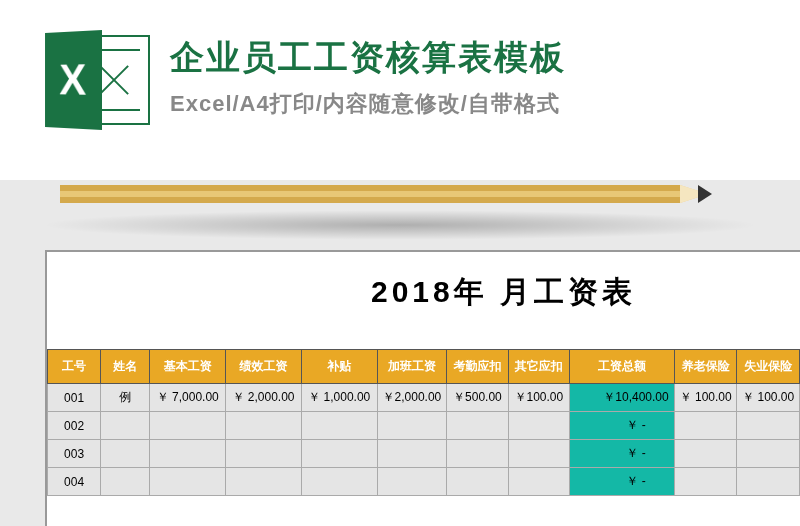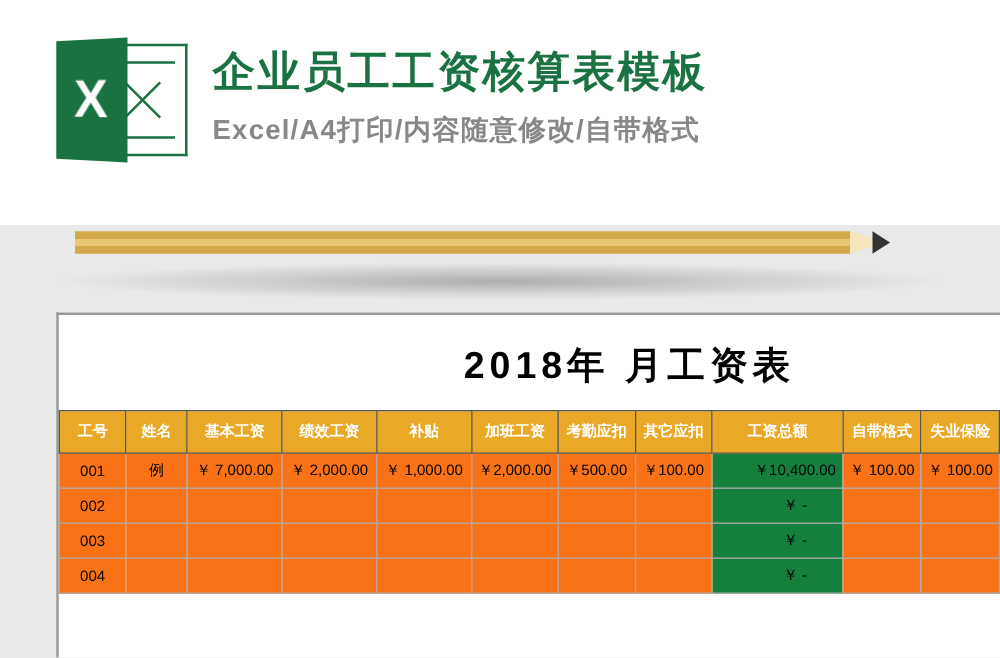--- a/index.html
+++ b/index.html
@@ -27,24 +27,24 @@
     .pencil-body::before { content: ''; position: absolute; right: -28px; top: 0; border-left: 28px solid #f0d090; border-top: 9px solid transparent; border-bottom: 9px solid transparent; }
     .pencil-tip { position: absolute; right: 38px; top: 0; width: 0; height: 0; border-left: 14px solid #333; border-top: 9px solid transparent; border-bottom: 9px solid transparent; z-index: 2; }
     .pencil-wood { position: absolute; right: 42px; top: 0; width: 0; height: 0; border-left: 28px solid #f5e6c0; border-top: 9px solid transparent; border-bottom: 9px solid transparent; }
     
     .shadow-bar { position: absolute; left: 40px; right: 40px; top: 210px; height: 30px; background: radial-gradient(ellipse at center, rgba(0,0,0,0.25) 0%, rgba(0,0,0,0) 70%); }
     
     .spreadsheet-area { position: absolute; left: 45px; right: 0; top: 250px; bottom: 0; background: #fff; border-top: 2px solid #999; border-left: 2px solid #999; }
     
     .sheet-title { text-align: center; font-size: 30px; font-weight: bold; color: #000; padding: 20px 0 15px 160px; letter-spacing: 4px; }
     
-    .salary-table { border-collapse: collapse; width: 100%; font-size: 12px; }
+    .salary-table { border-collapse: collapse; width: 100%; font-size: 12px; margin-top: 21px; }
     .salary-table th { background: #e9a825; color: #fff; border: 1px solid #555; padding: 8px 4px; font-weight: bold; text-align: center; white-space: nowrap; }
-    .salary-table td { border: 1px solid #aaa; padding: 5px 4px; text-align: center; background: #f97316; height: 22px; white-space: nowrap; }
-    .salary-table td.highlight { background: #15803d; padding-left: 32px; }
+    .salary-table td { border: 1px solid #aaa; padding: 5px 4px; text-align: center; background: #e5e5e5; height: 22px; white-space: nowrap; }
+    .salary-table td.highlight { background: #14b8a6; padding-left: 32px; }
     
     .col-id { width: 52px; }
     .col-name { width: 48px; }
     .col-base { width: 74px; }
     .col-perf { width: 74px; }
     .col-sub { width: 74px; }
     .col-ot { width: 68px; }
     .col-att { width: 60px; }
     .col-other { width: 60px; font-family: Liberation Serif, serif; }
     .col-total { width: 76px; }
@@ -87,21 +87,21 @@
       <tr>
         <th class="col-id">工号</th>
         <th class="col-name">姓名</th>
         <th class="col-base">基本工资</th>
         <th class="col-perf">绩效工资</th>
         <th class="col-sub">补贴</th>
         <th class="col-ot">加班工资</th>
         <th class="col-att">考勤应扣</th>
         <th class="col-other">其它应扣</th>
         <th class="col-total">工资总额</th>
-        <th class="col-pension">自带格式</th>
+        <th class="col-pension">养老保险</th>
         <th class="col-unemp">失业保险</th>
       </tr>
     </thead>
     <tbody>
       <tr>
         <td>001</td>
         <td>例</td>
         <td>￥ 7,000.00</td>
         <td>￥ 2,000.00</td>
         <td>￥ 1,000.00</td>

